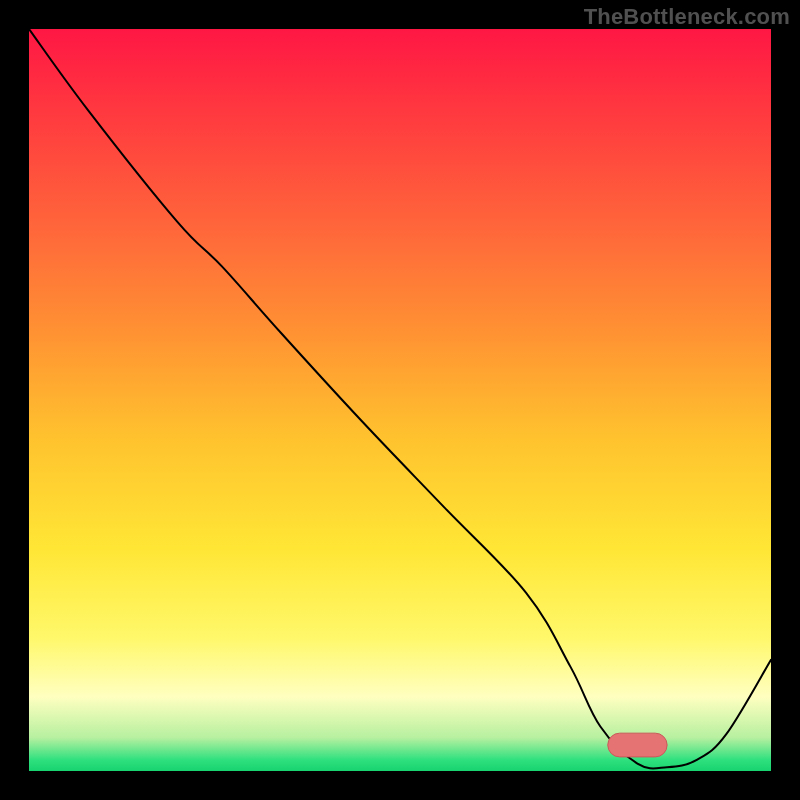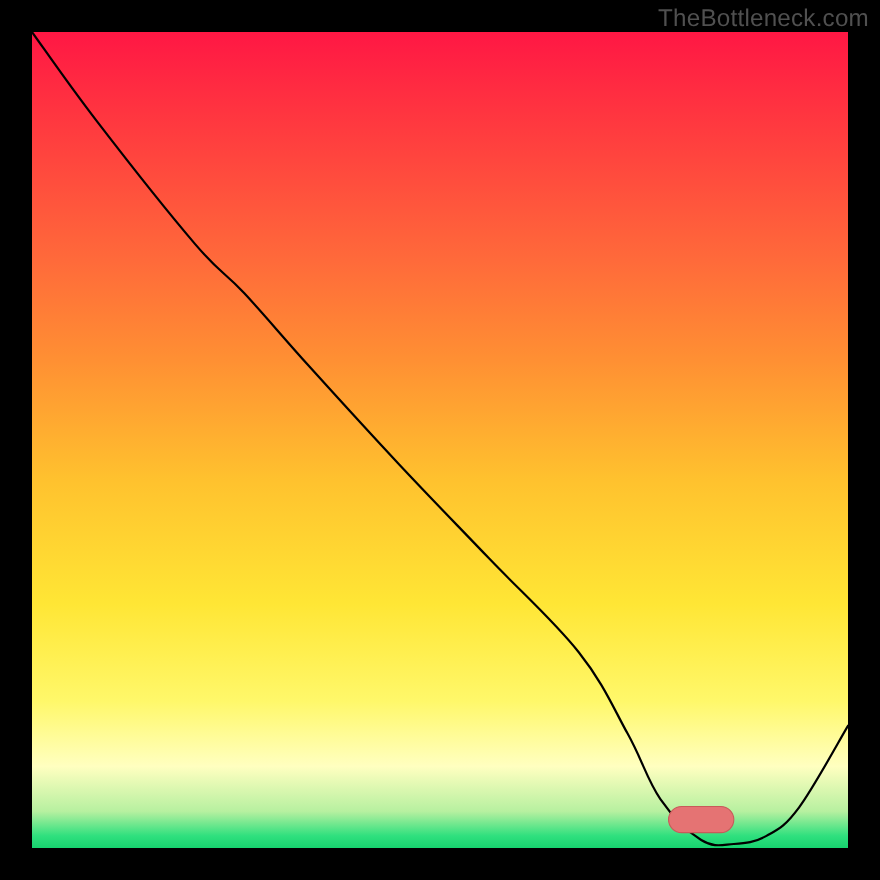--- a/index.html
+++ b/index.html
@@ -16,21 +16,21 @@
     height: 800px;
     position: relative;
     background: #000;
   }
   .watermark {
     position: absolute;
     top: 4px;
     right: 10px;
     color: #505050;
     font-size: 22px;
-    font-weight: normal;
+    font-weight: bold;
     letter-spacing: 0.2px;
     z-index: 10;
   }
   .plot-area {
     position: absolute;
     left: 29px;
     top: 29px;
     width: 742px;
     height: 742px;
   }

